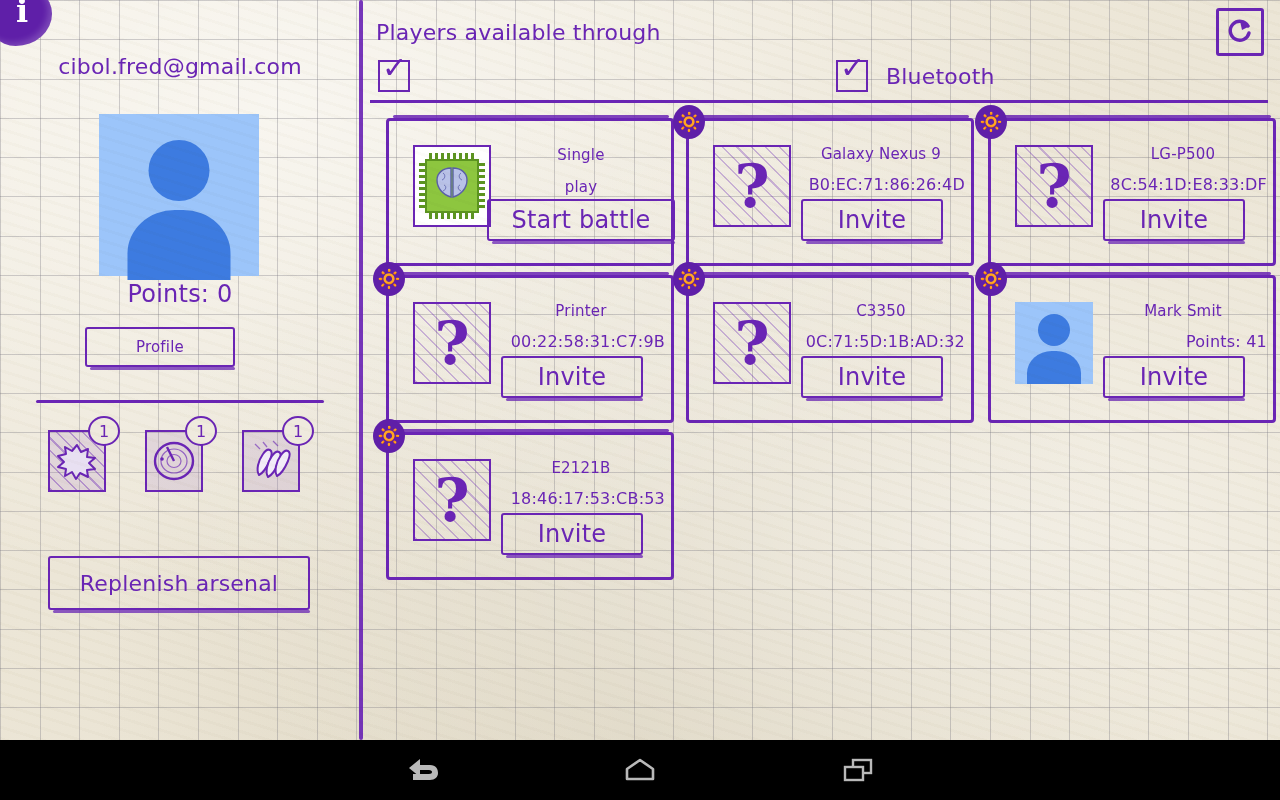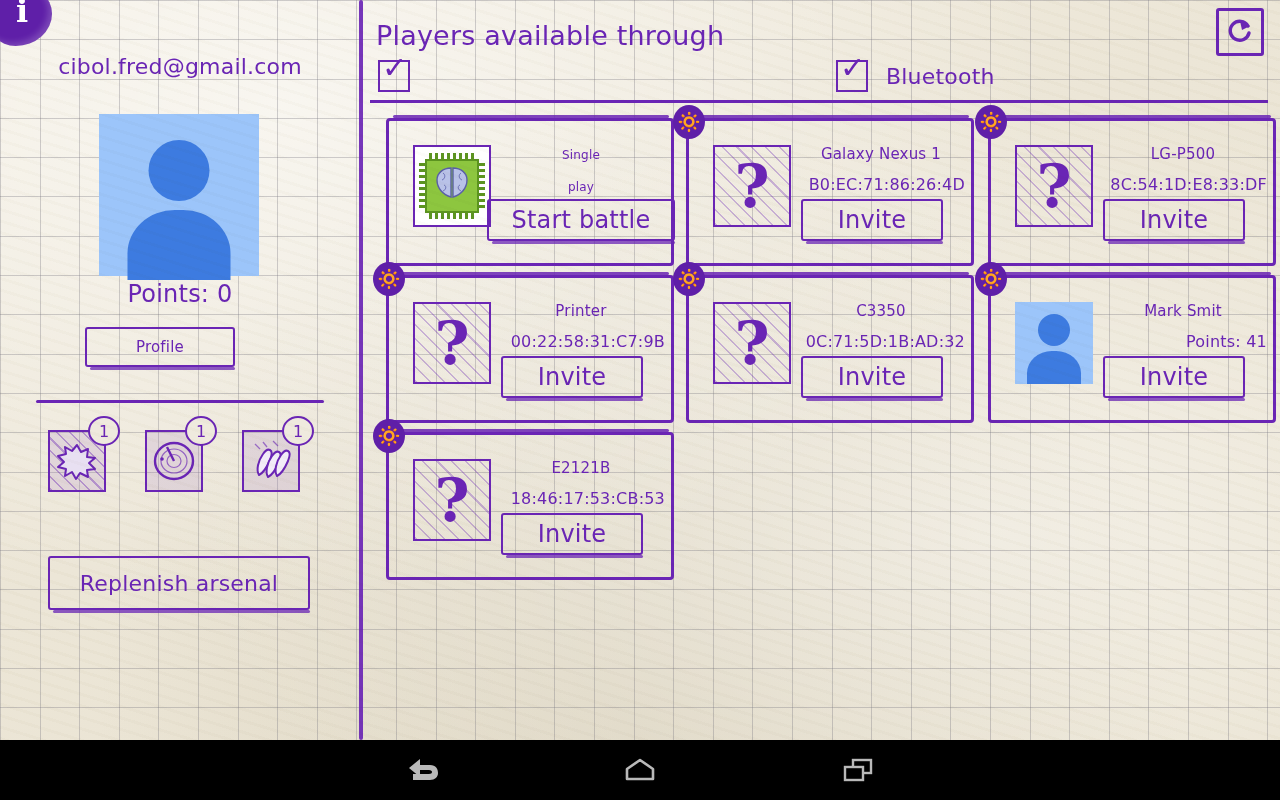--- a/index.html
+++ b/index.html
@@ -180,21 +180,21 @@
     left: 48px; top: 556px;
     width: 262px; height: 54px;
     display: flex; align-items: center; justify-content: center;
     font-size: 22px;
   }
 
   
   #header-title {
     position: absolute;
     left: 376px; top: 20px;
-    font-size: 27px;
+    font-size: 22px;
   }
   .transport {
     position: absolute;
     top: 60px;
     display: flex; align-items: center;
   }
   #transport-wifi { left: 378px; }
   #transport-bt { left: 836px; }
   .checkbox {
     position: relative;
@@ -278,21 +278,21 @@
     font-size: 16px;
   }
   .card-btn {
     position: absolute;
     left: 112px; top: 78px;
     width: 142px; height: 42px;
     display: flex; align-items: center; justify-content: center;
     font-size: 24px;
   }
   
-  .card.single .card-name { top: 18px; font-size: 12px; line-height: 32px; }
+  .card.single .card-name { top: 18px; font-size: 15px; line-height: 32px; }
   .card.single .card-btn { left: 98px; width: 188px; top: 78px; }
 
   .bt-badge {
     position: absolute;
     left: -16px; top: -16px;
     width: 32px; height: 34px;
     background: #5f1fa8;
     border-radius: 50%;
     display: flex; align-items: center; justify-content: center;
     color: #fff;
@@ -487,21 +487,21 @@
       <div class="card-btn sketchbox hand">
         <span>Start battle</span>
       </div>
     </div>
 
     <div class="card" id="card-1">
       <div class="bt-badge">🔅</div>
       <div class="card-thumb hatched">
         <div class="qmark">?</div>
       </div>
-      <div class="card-name hand">Galaxy Nexus 1</div>
+      <div class="card-name hand">Galaxy Nexus 9</div>
       <div class="card-sub hand">B0:EC:71:86:26:4D</div>
       <div class="card-btn sketchbox hand">
         <span>Invite</span>
       </div>
     </div>
 
     <div class="card" id="card-2">
       <div class="bt-badge">🔅</div>
       <div class="card-thumb hatched">
         <div class="qmark">?</div>

